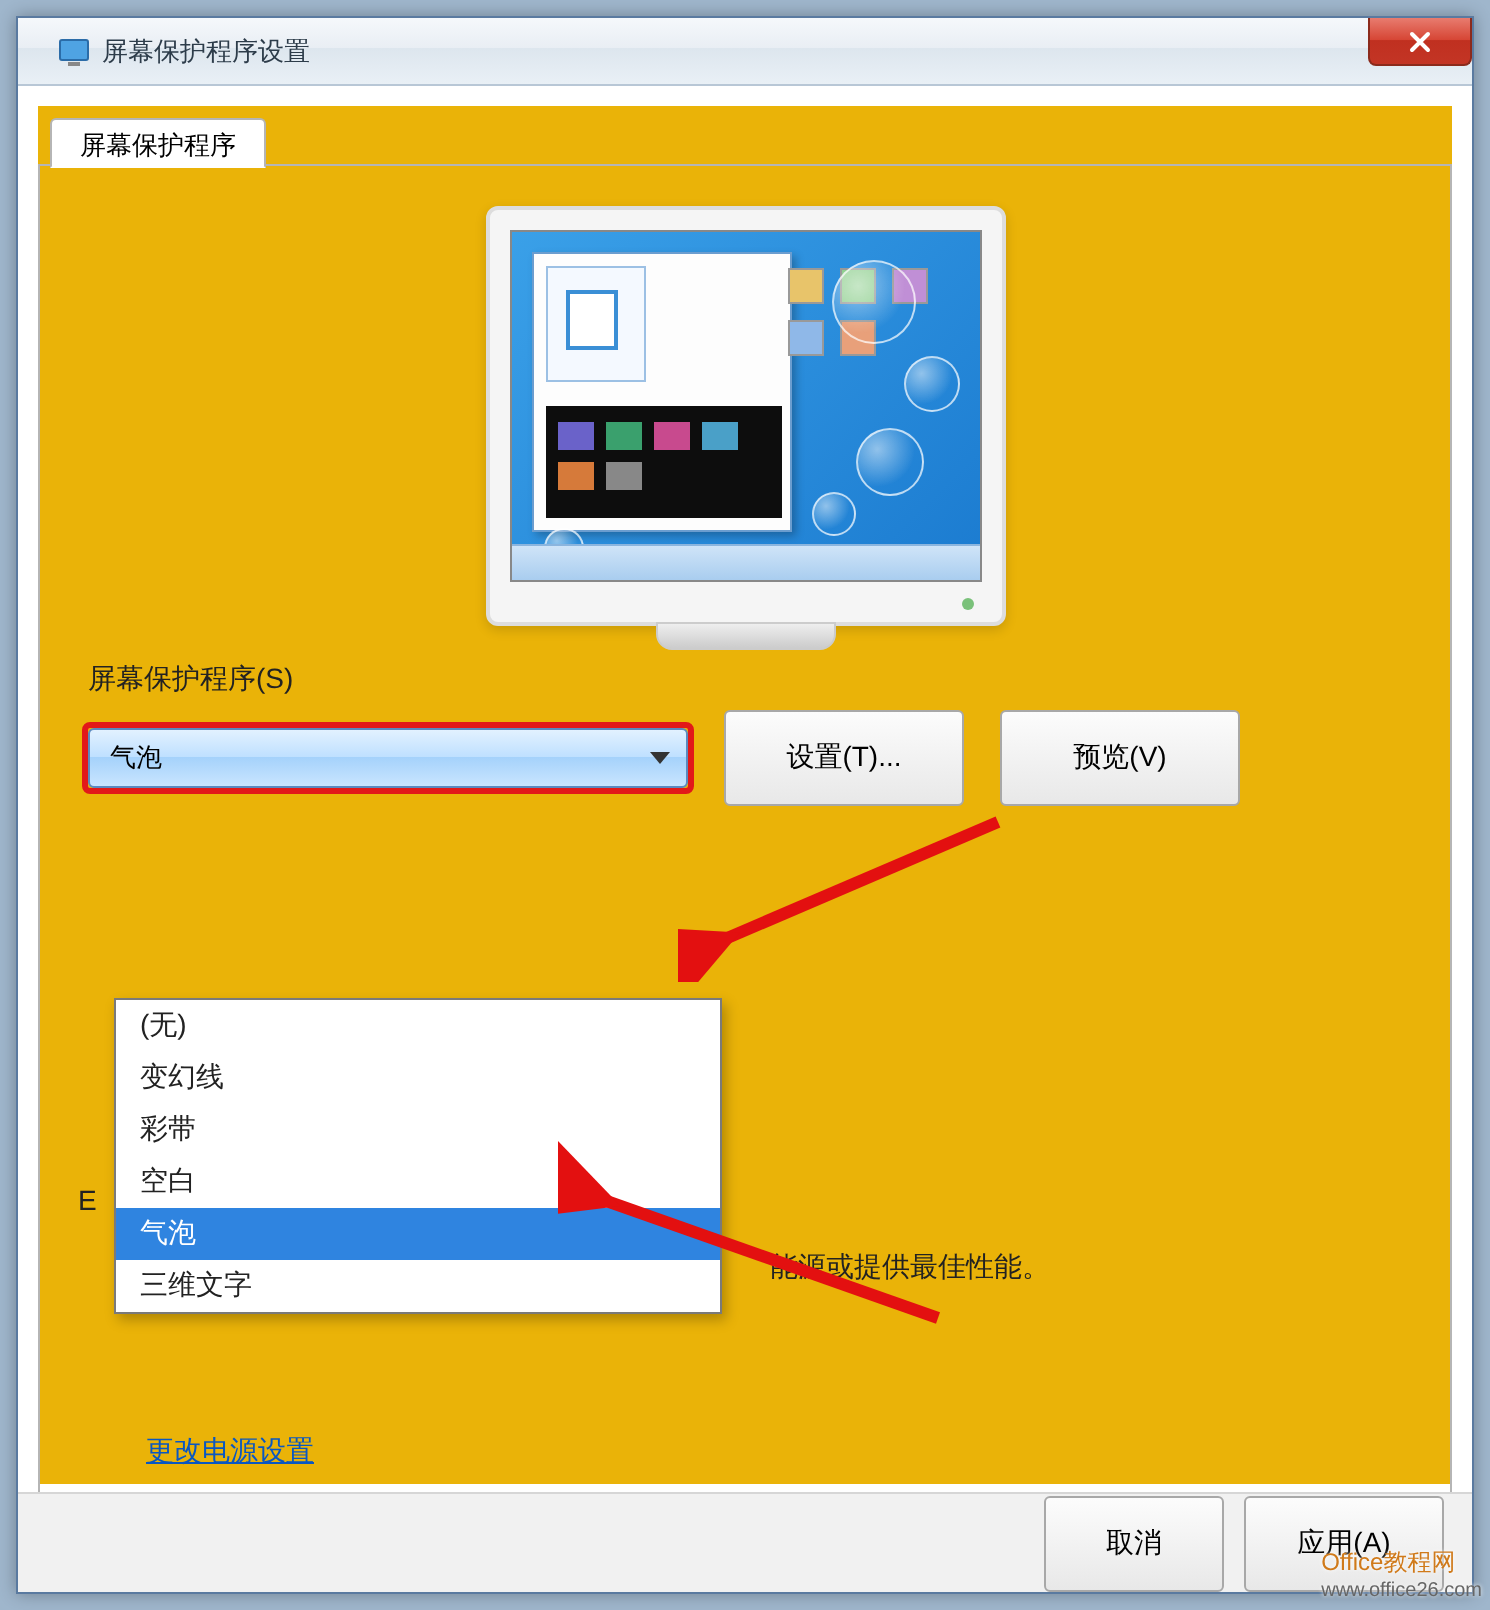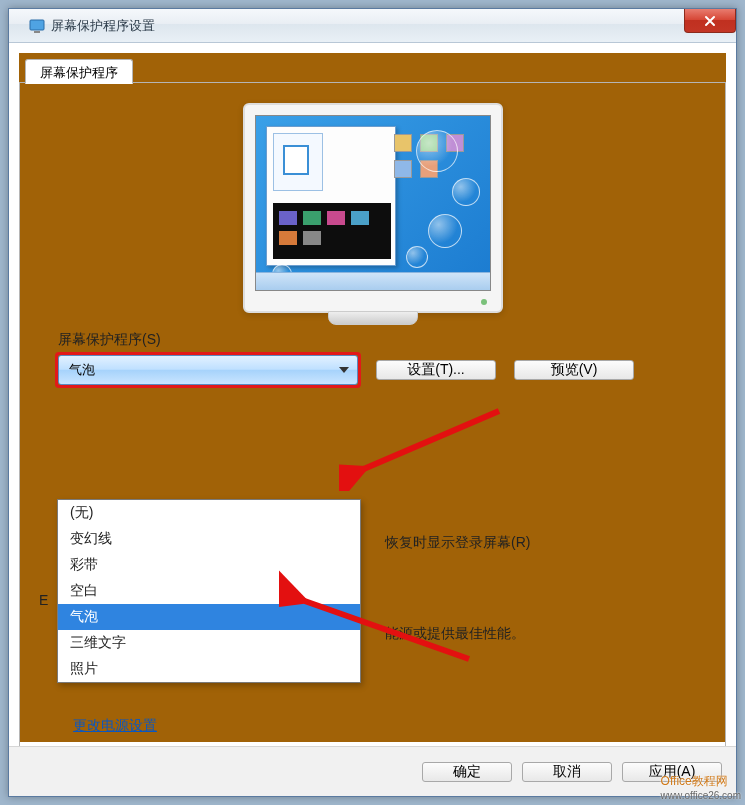--- a/index.html
+++ b/index.html
@@ -40,21 +40,21 @@
     border-top: none;
     border-radius: 0 0 4px 4px;
     color: #fff;
     display: flex; align-items: center; justify-content: center;
     font-size: 14px;
     cursor: pointer;
   }
   .content-area {
     position: absolute;
     left: 10px; right: 10px; top: 44px; bottom: 54px;
-    background: #a16207;
+    background: #eab308;
   }
   .tab-header {
     height: 30px;
     border-bottom: 1px solid #b5b5b5;
     position: relative;
   }
   .tab {
     position: absolute;
     left: 6px; top: 6px;
     height: 25px;
@@ -63,21 +63,21 @@
     border: 1px solid #b5b5b5;
     border-bottom: 1px solid #fff;
     border-radius: 3px 3px 0 0;
     font-size: 13px;
     cursor: pointer;
   }
   .tab-body {
     border: 1px solid #b5b5b5;
     border-top: none;
     height: 690px;
-    padding: 20px 38px;
+    padding: 20px 24px;
     position: relative;
   }
   .monitor-wrap {
     display: flex; justify-content: center;
     margin-bottom: 18px;
   }
   .monitor {
     width: 260px; height: 210px;
     background: #f5f5f5;
     border: 2px solid #ddd;
@@ -138,21 +138,21 @@
     border: 3px solid #e21919;
     border-radius: 4px;
     pointer-events: none;
   }
   .combo-arrow {
     position: absolute; right: 8px; top: 50%; transform: translateY(-50%);
     width: 0; height: 0; border-left: 5px solid transparent; border-right: 5px solid transparent;
     border-top: 6px solid #333;
   }
   .btn {
-    height: 20px;
+    height: 48px;
     padding: 0 24px;
     background: linear-gradient(to bottom,#fcfcfc,#e8e8e8);
     border: 1px solid #a8a8a8;
     border-radius: 3px;
     font-size: 14px;
     cursor: pointer;
     min-width: 120px;
   }
   .dropdown-list {
     position: absolute;
@@ -297,34 +297,29 @@
     </div>
   </div>
 
   <div class="dropdown-list">
       <div class="dropdown-item">(无)</div>
       <div class="dropdown-item">变幻线</div>
       <div class="dropdown-item">彩带</div>
       <div class="dropdown-item">空白</div>
       <div class="dropdown-item selected">气泡</div>
       <div class="dropdown-item">三维文字</div>
-      <div class="dropdown-item">照片</div>
     </div>
 
-  <div class="resume-text">恢复时显示登录屏幕(R)</div>
   <div class="letter-E">E</div>
   <div class="energy-text">能源或提供最佳性能。</div>
   <a class="power-link">
     <span>更改电源设置</span>
   </a>
 
   <div class="bottom-bar">
-    <button class="btn" style="min-width:90px;">
-      <span>确定</span>
-    </button>
     <button class="btn" style="min-width:90px;">
       <span>取消</span>
     </button>
     <button class="btn" style="min-width:100px;">
       <span>应用(A)</span>
     </button>
   </div>
 
   <svg class="arrow1" style="left:330px;top:392px;" width="170" height="90">
     <defs>

